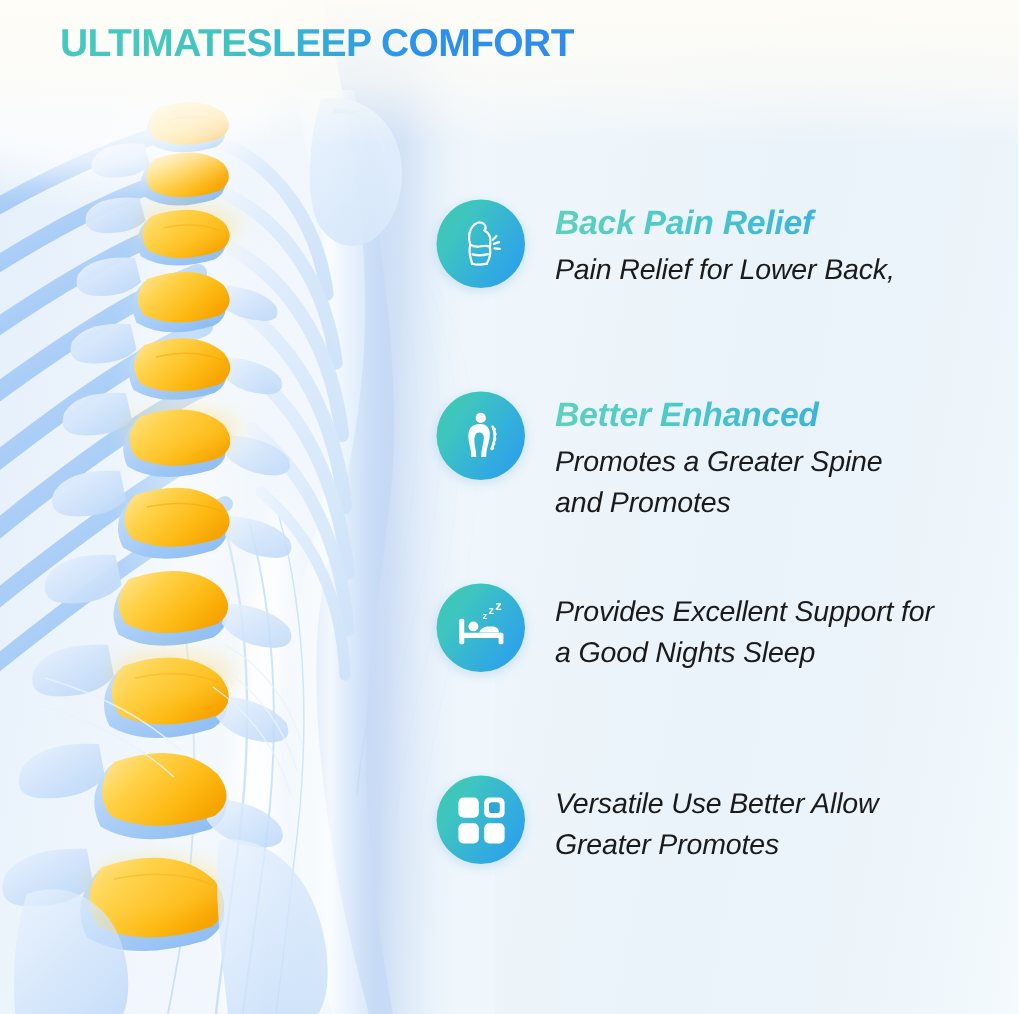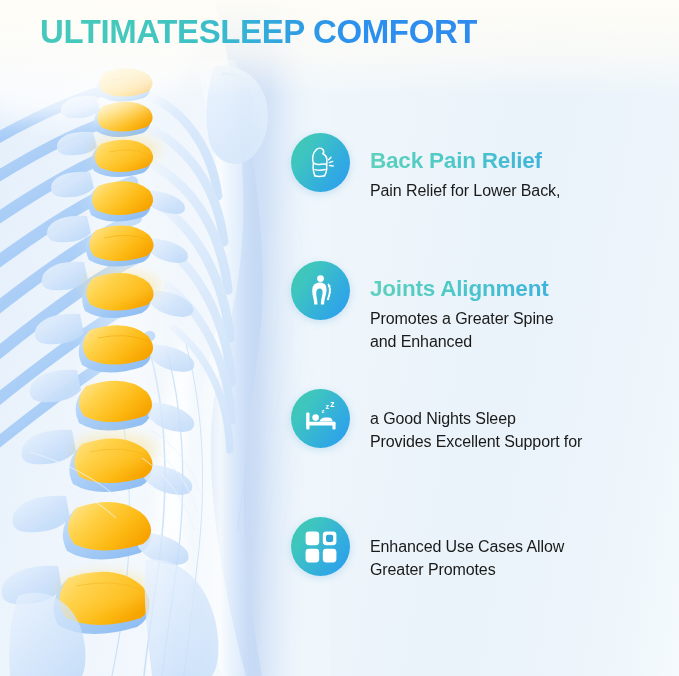--- a/index.html
+++ b/index.html
@@ -37,21 +37,21 @@
   }
   .top-haze{
     position:absolute; left:0; top:0; width:679px; height:96px;
     background:linear-gradient(180deg, rgba(255,253,246,.96) 0%, rgba(253,252,247,.70) 55%, rgba(255,255,255,0) 100%);
     pointer-events:none;
   }
 
   
   .title{
     position:absolute; left:40px; top:15px;
-    font-size:33px; font-weight:bold;
+    font-size:26px; font-weight:bold;
     letter-spacing:-0.4px;
     white-space:nowrap;
     line-height:1.05;
     background:linear-gradient(90deg,
         #45c8bd 0%, #44c9bc 18%, #3fc3c3 33%, #38b6d2 45%,
         #2f9fe2 58%, #2b90ee 72%, #2f8bef 100%);
     -webkit-background-clip:text;
     background-clip:text;
     color:transparent;
     -webkit-text-fill-color:transparent;
@@ -67,34 +67,34 @@
   }
   .icon-wrap{
     position:absolute; left:0; top:2px;
     width:59px; height:59px; border-radius:50%;
     background:linear-gradient(125deg,#3ec9ae 0%, #3ec5c0 28%, #34b0da 62%, #2a9bf2 100%);
     box-shadow:0 2px 8px rgba(60,150,210,.22);
     display:flex; align-items:center; justify-content:center;
   }
   .icon-wrap svg{ display:block; }
   .feature-text{
-    position:absolute; left:79px; top:16px; width:309px;
+    position:absolute; left:79px; top:4px; width:309px;font-style:italic;
   }
   .feature-title{
     font-size:22.5px; font-weight:bold; white-space:nowrap;
     line-height:1.25; letter-spacing:-0.2px;
     background:linear-gradient(90deg, #5ed0bd 0%, #4ecac6 24%, #3db2dc 58%, #338ee6 100%);
     -webkit-background-clip:text;
     background-clip:text;
     color:transparent;
     -webkit-text-fill-color:transparent;
   }
   .feature-desc{
     margin-top:5px;
-    font-size:16px; color:#1a1a1a; line-height:1.42;
+    font-size:19px; color:#1a1a1a; line-height:1.42;
     letter-spacing:-0.1px;
   }
   .feature-desc span{ display:block; }
 </style>
 </head>
 <body>
 
 <div id="poster">
 
   <div class="art">
@@ -328,24 +328,24 @@
           <g fill="#ffffff">
             <circle cx="26.4" cy="13.2" r="1.15"></circle>
             <circle cx="27" cy="16.4" r="1.15"></circle>
             <circle cx="26.8" cy="19.6" r="1.15"></circle>
             <circle cx="26.1" cy="22.8" r="1.15"></circle>
             <circle cx="25.2" cy="25.9" r="1.15"></circle>
           </g>
         </svg>
       </div>
       <div class="feature-text">
-        <div class="feature-title">Joints Alignment</div>
+        <div class="feature-title">Better Enhanced</div>
         <div class="feature-desc">
           <span>Promotes a Greater Spine</span>
-          <span>and Enhanced</span>
+          <span>and Promotes</span>
         </div>
       </div>
     </div>
 
     <div class="feature">
       <div class="icon-wrap">
         <svg width="38" height="38" viewBox="0 0 38 38" aria-hidden="true">
           <g fill="#ffffff">
             <rect x="4.2" y="12.5" width="3.3" height="17" rx="1.1"></rect>
             <rect x="4.2" y="21.8" width="29" height="3.6" rx="1.3"></rect>
@@ -355,40 +355,40 @@
           </g>
           <g fill="#ffffff" font-family="Liberation Sans, sans-serif" font-weight="bold">
             <text x="19.6" y="12.6" font-size="6.2">z</text>
             <text x="23.6" y="9.4" font-size="7.4">z</text>
             <text x="28.2" y="6.6" font-size="8.6">z</text>
           </g>
         </svg>
       </div>
       <div class="feature-text">
         <div class="feature-desc">
+          <span>Provides Excellent Support for</span>
           <span>a Good Nights Sleep</span>
-          <span>Provides Excellent Support for</span>
         </div>
       </div>
     </div>
 
     <div class="feature">
       <div class="icon-wrap">
         <svg width="34" height="34" viewBox="0 0 34 34" aria-hidden="true">
           <g fill="#ffffff">
             <rect x="1.6" y="1.6" width="13.6" height="13.6" rx="3.4"></rect>
             <rect x="18.8" y="1.6" width="13.6" height="13.6" rx="3.4"></rect>
             <rect x="1.6" y="18.8" width="13.6" height="13.6" rx="3.4"></rect>
             <rect x="18.8" y="18.8" width="13.6" height="13.6" rx="3.4"></rect>
           </g>
           <rect x="22" y="4.8" width="7.2" height="7.2" rx="1.9" fill="#2fa6d8"></rect>
         </svg>
       </div>
       <div class="feature-text">
         <div class="feature-desc">
-          <span>Enhanced Use Cases Allow</span>
+          <span>Versatile Use Better Allow</span>
           <span>Greater Promotes</span>
         </div>
       </div>
     </div>
 
   </div>
 </div>
 
 </body></html>

